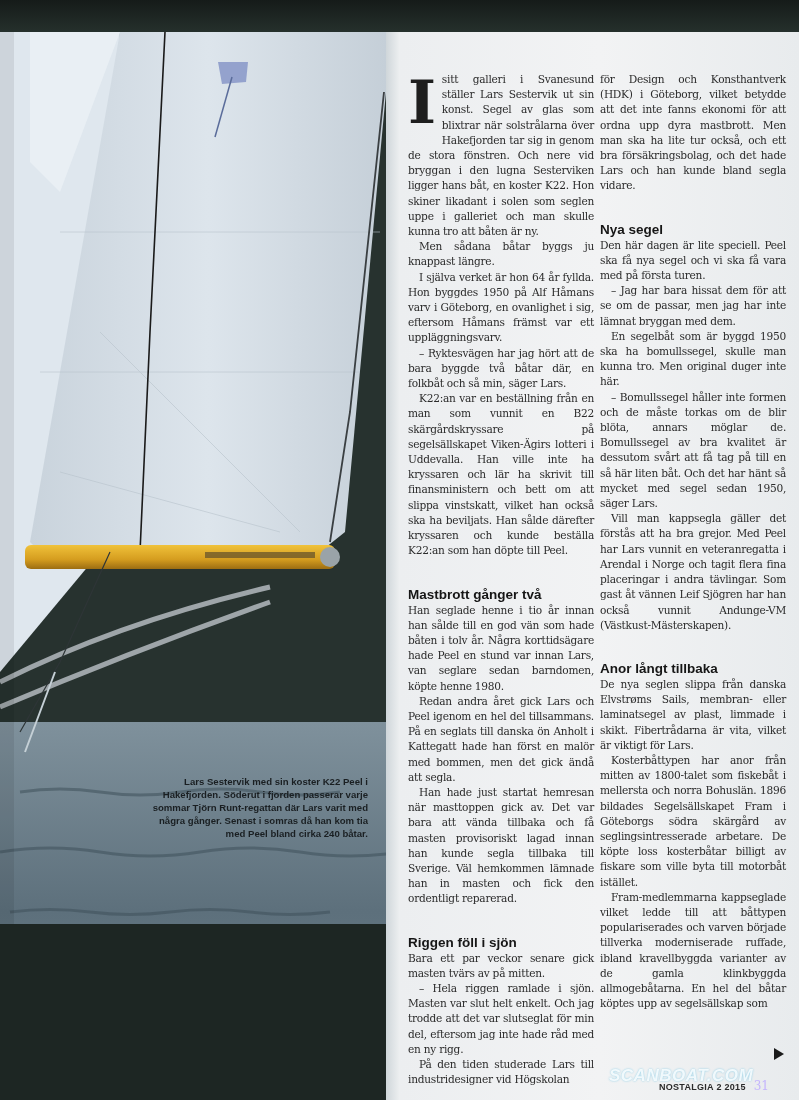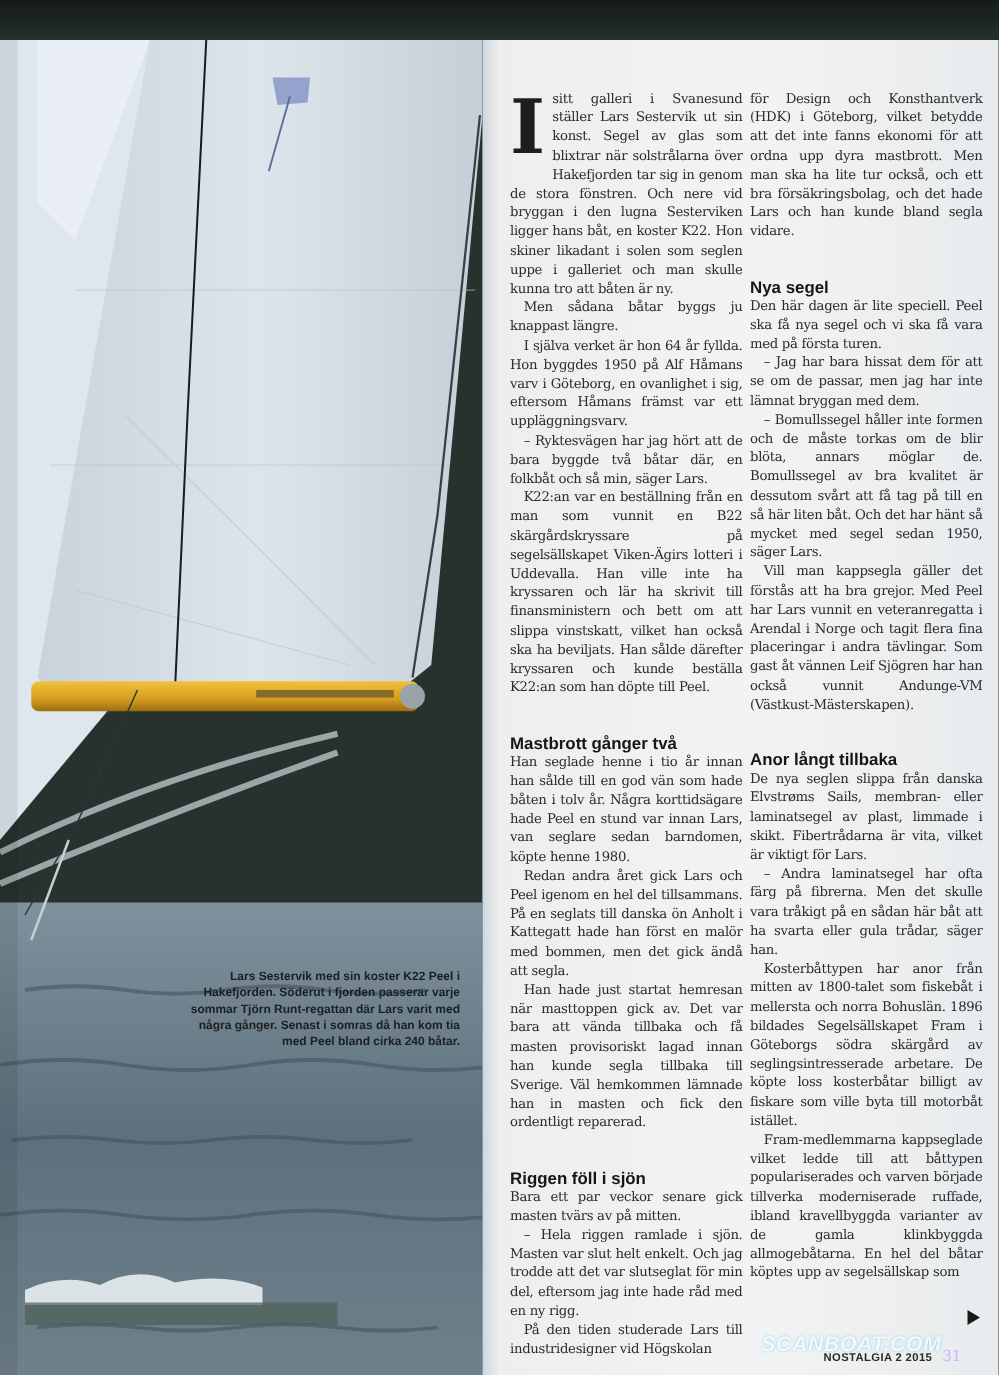--- a/index.html
+++ b/index.html
@@ -1,21 +1,21 @@
 <!DOCTYPE html>
 <html><head>
 <meta charset="utf-8">
 <style>
   * { box-sizing: border-box; margin: 0; padding: 0; }
   html, body { width: 799px; height: 1100px; overflow: hidden; background: #1d2623; }
   .page { position: relative; width: 799px; height: 1100px; }
   .topbar { position: absolute; left: 0; top: 0; width: 799px; height: 32px;
     background: linear-gradient(#151b19, #25302c); }
-  .photo { position: absolute; left: 0; top: 32px; width: 386px; height: 1068px; overflow: hidden;
-    background: #3b82f6; padding-left: 48px; }
+  .photo { position: absolute; left: 0; top: 32px; width: 386px; height: 892px; overflow: hidden;
+    background: #86efac; padding-left: 48px; }
   .photo svg { position: absolute; left: 0; top: 0; }
   .gutter { position: absolute; left: 386px; top: 32px; width: 14px; height: 1068px;
     background: linear-gradient(90deg, #cfd6da, #eef0f1); }
   .textpage { position: absolute; left: 400px; top: 32px; width: 399px; height: 1068px;
     background: linear-gradient(90deg, #eceef0, #f2f3f4 50%, #e8ebed); }
   .col { position: absolute; top: 40px; width: 186px;
     font-family: "DejaVu Serif", serif; font-size: 10.6px; line-height: 15.2px; color: #2b2b2b;
     text-align: justify; letter-spacing: -0.25px; }
   .col1 { left: 8px; }
   .col2 { left: 200px; }
@@ -125,25 +125,25 @@
         <h2><span>Riggen föll i sjön</span></h2>
         <p class="noind"><span>Bara ett par veckor senare gick masten tvärs av på mitten.</span></p>
         <p><span>– Hela riggen ramlade i sjön. Masten var slut helt enkelt. Och jag trodde att det var slutseglat för min del, eftersom jag inte hade råd med en ny rigg.</span></p>
         <p><span>På den tiden studerade Lars till industridesigner vid Högskolan</span></p>
       </div>
     <div class="col col2" id="col1">
         <p class="noind"><span>för Design och Konsthantverk (HDK) i Göteborg, vilket betydde att det inte fanns ekonomi för att ordna upp dyra mastbrott. Men man ska ha lite tur också, och ett bra försäkringsbolag, och det hade Lars och han kunde bland segla vidare.</span></p>
         <h2><span>Nya segel</span></h2>
         <p class="noind"><span>Den här dagen är lite speciell. Peel ska få nya segel och vi ska få vara med på första turen.</span></p>
         <p><span>– Jag har bara hissat dem för att se om de passar, men jag har inte lämnat bryggan med dem.</span></p>
+        <p><span>En segelbåt som är byggd 1950 ska ha bomullssegel, skulle man kunna tro. Men original duger inte här.</span></p>
         <p><span>– Bomullssegel håller inte formen och de måste torkas om de blir blöta, annars möglar de. Bomullssegel av bra kvalitet är dessutom svårt att få tag på till en så här liten båt. Och det har hänt så mycket med segel sedan 1950, säger Lars.</span></p>
         <p><span>Vill man kappsegla gäller det förstås att ha bra grejor. Med Peel har Lars vunnit en veteranregatta i Arendal i Norge och tagit flera fina placeringar i andra tävlingar. Som gast åt vännen Leif Sjögren har han också vunnit Andunge-VM (Västkust-Mästerskapen).</span></p>
         <h2><span>Anor långt tillbaka</span></h2>
         <p class="noind"><span>De nya seglen slippa från danska Elvstrøms Sails, membran- eller laminatsegel av plast, limmade i skikt. Fibertrådarna är vita, vilket är viktigt för Lars.</span></p>
-        <p><span>– Andra laminatsegel har ofta färg på fibrerna. Men det skulle vara tråkigt på en sådan här båt att ha svarta eller gula trådar, säger han.</span></p>
         <p><span>Kosterbåttypen har anor från mitten av 1800-talet som fiskebåt i mellersta och norra Bohuslän. 1896 bildades Segelsällskapet Fram i Göteborgs södra skärgård av seglingsintresserade arbetare. De köpte loss kosterbåtar billigt av fiskare som ville byta till motorbåt istället.</span></p>
         <p><span>Fram-medlemmarna kappseglade vilket ledde till att båttypen populariserades och varven började tillverka moderniserade ruffade, ibland kravellbyggda varianter av de gamla klinkbyggda allmogebåtarna. En hel del båtar köptes upp av segelsällskap som</span></p>
       </div>
   </div>
 
   <div class="arrow"></div>
   <div class="watermark">
     <span>SCANBOAT.COM</span>
   </div>
   <div class="footer">

